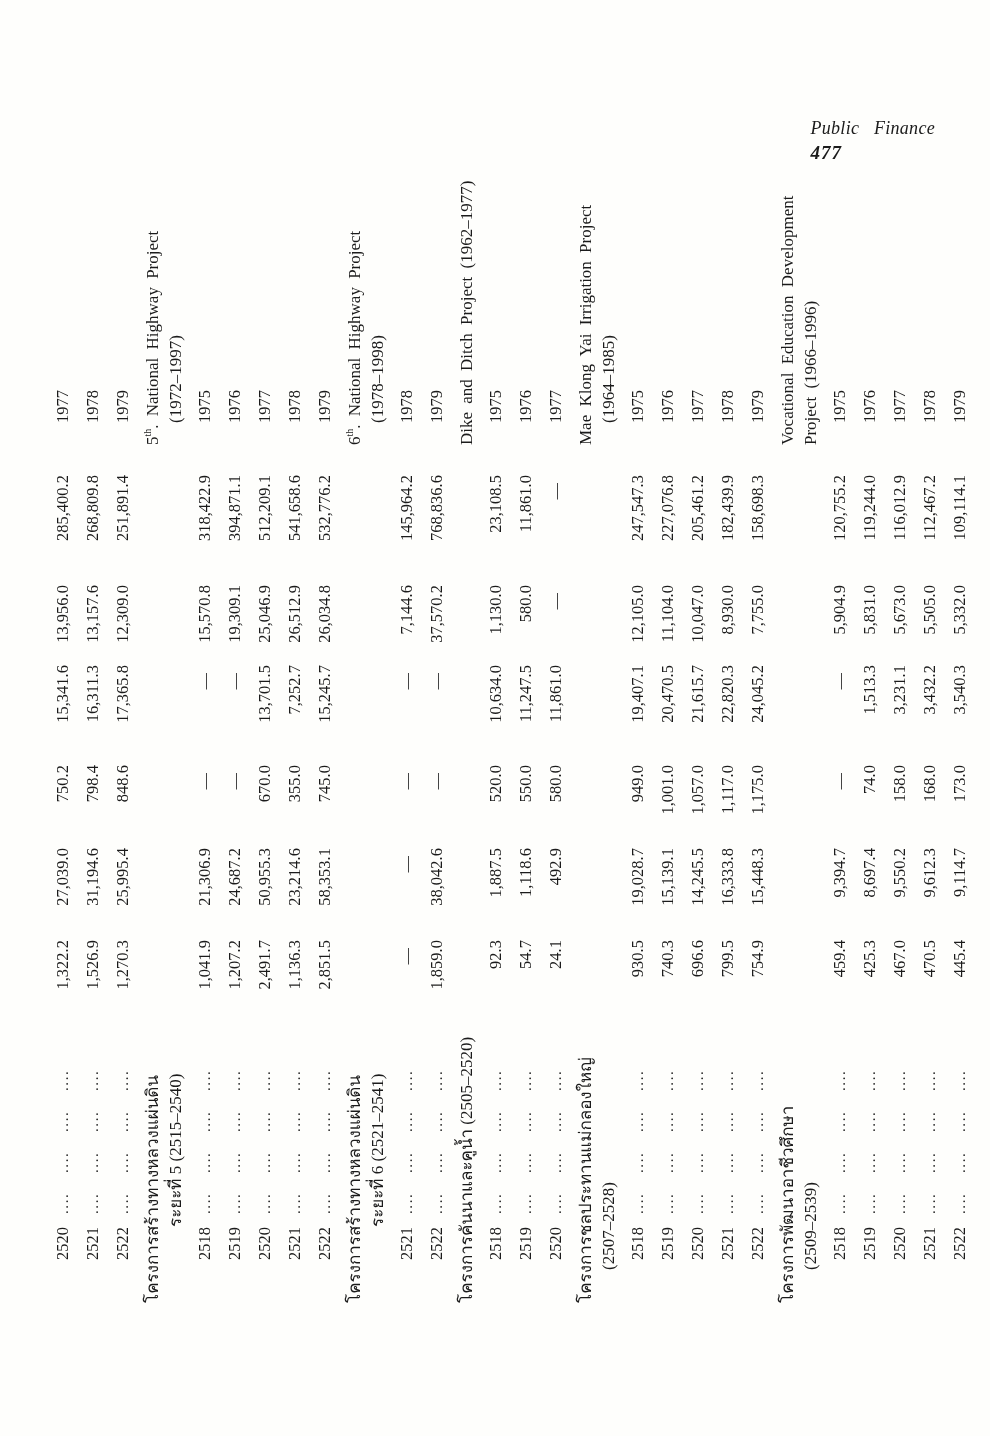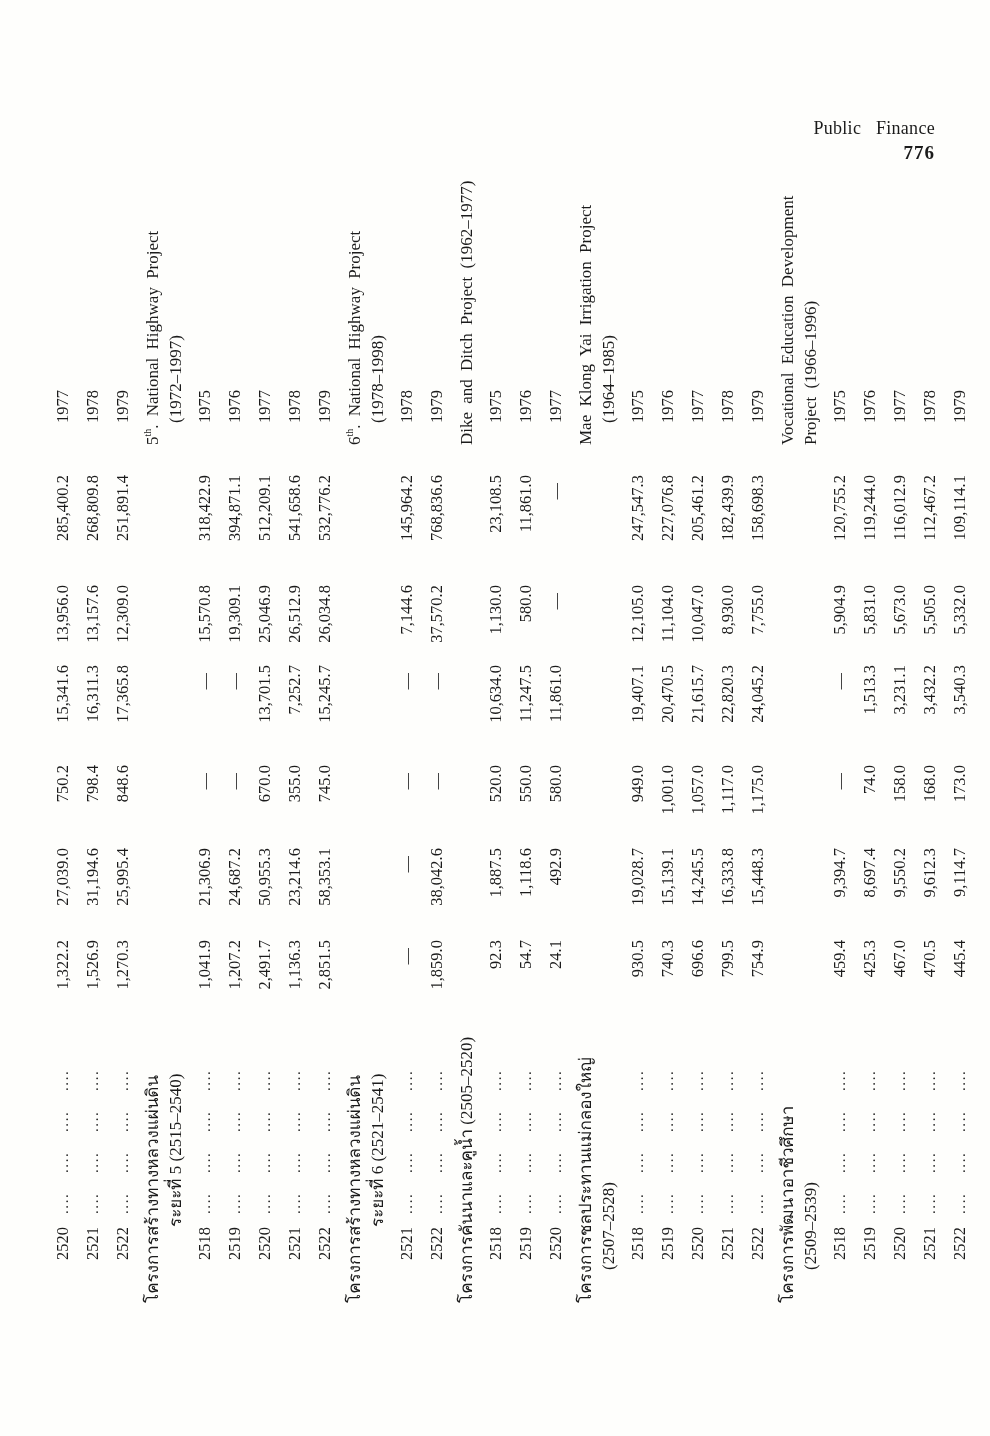--- a/index.html
+++ b/index.html
@@ -7,21 +7,21 @@
     width:990px;height:1436px;
     background:#e8e8e4;
     font-family:"Liberation Serif","DejaVu Serif",serif;
   }
   .page{
     position:relative;width:990px;height:1436px;overflow:hidden;
     background:#fefefc;color:#1b1b1b;
   }
   
   .corner{
-    position:absolute;top:118px;right:55px;text-align:right;
+    position:absolute;top:118px;right:55px;font-style:italic;
   }
   .corner .pub{
     font-size:18px;word-spacing:0.55em;letter-spacing:0.3px;
   }
   .corner .num{
     font-size:19px;font-weight:bold;margin-top:3px;letter-spacing:1px;
   }
   
   .rot{
     position:absolute;left:40px;top:1436px;width:1396px;height:950px;
@@ -51,21 +51,21 @@
   .eng-sub{left:1013px;word-spacing:4px;}
   sup{font-size:10px;line-height:0;}
 </style>
 </head>
 <body>
 
 <div class="page">
 
   <div class="corner">
     <div class="pub">Public Finance</div>
-    <div class="num">776</div>
+    <div class="num">477</div>
   </div>
 
   <div class="rot">
       <div class="section">
         <div class="trow">
           <span class="year-th">2520</span>
           <span class="dots d1">....</span>
           <span class="dots d2">....</span>
           <span class="dots d3">....</span>
           <span class="dots d4">....</span>

